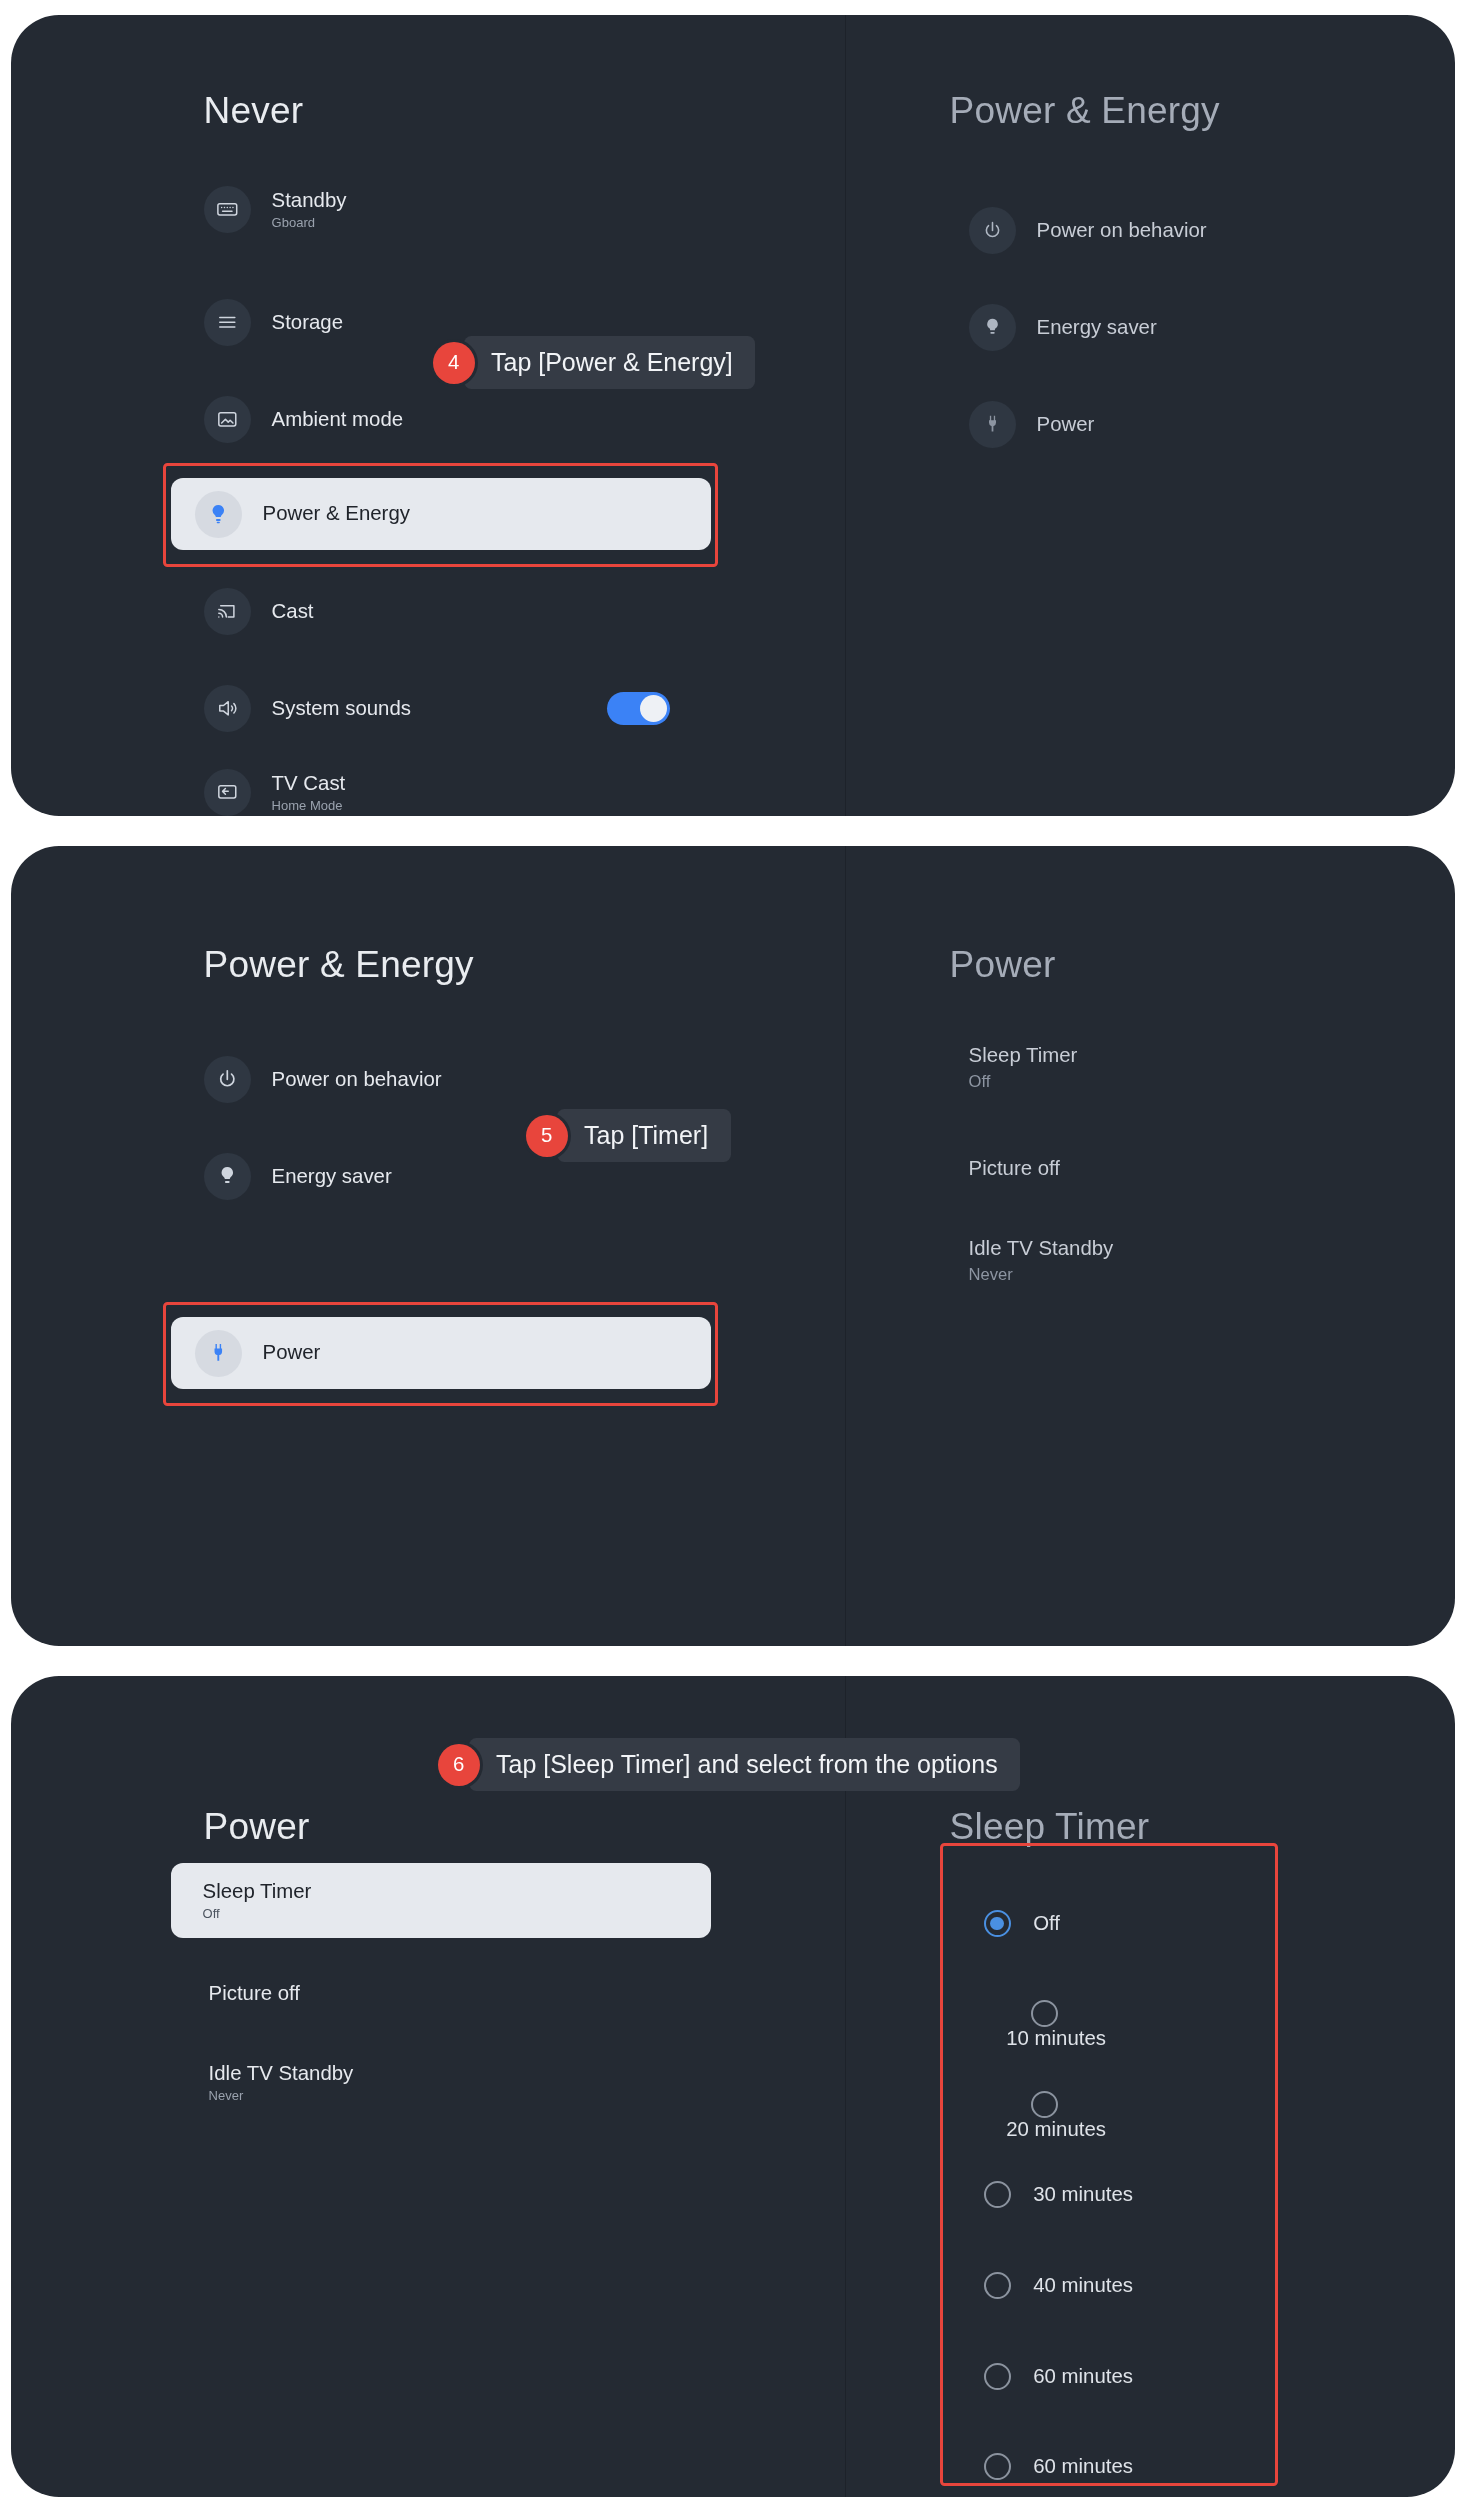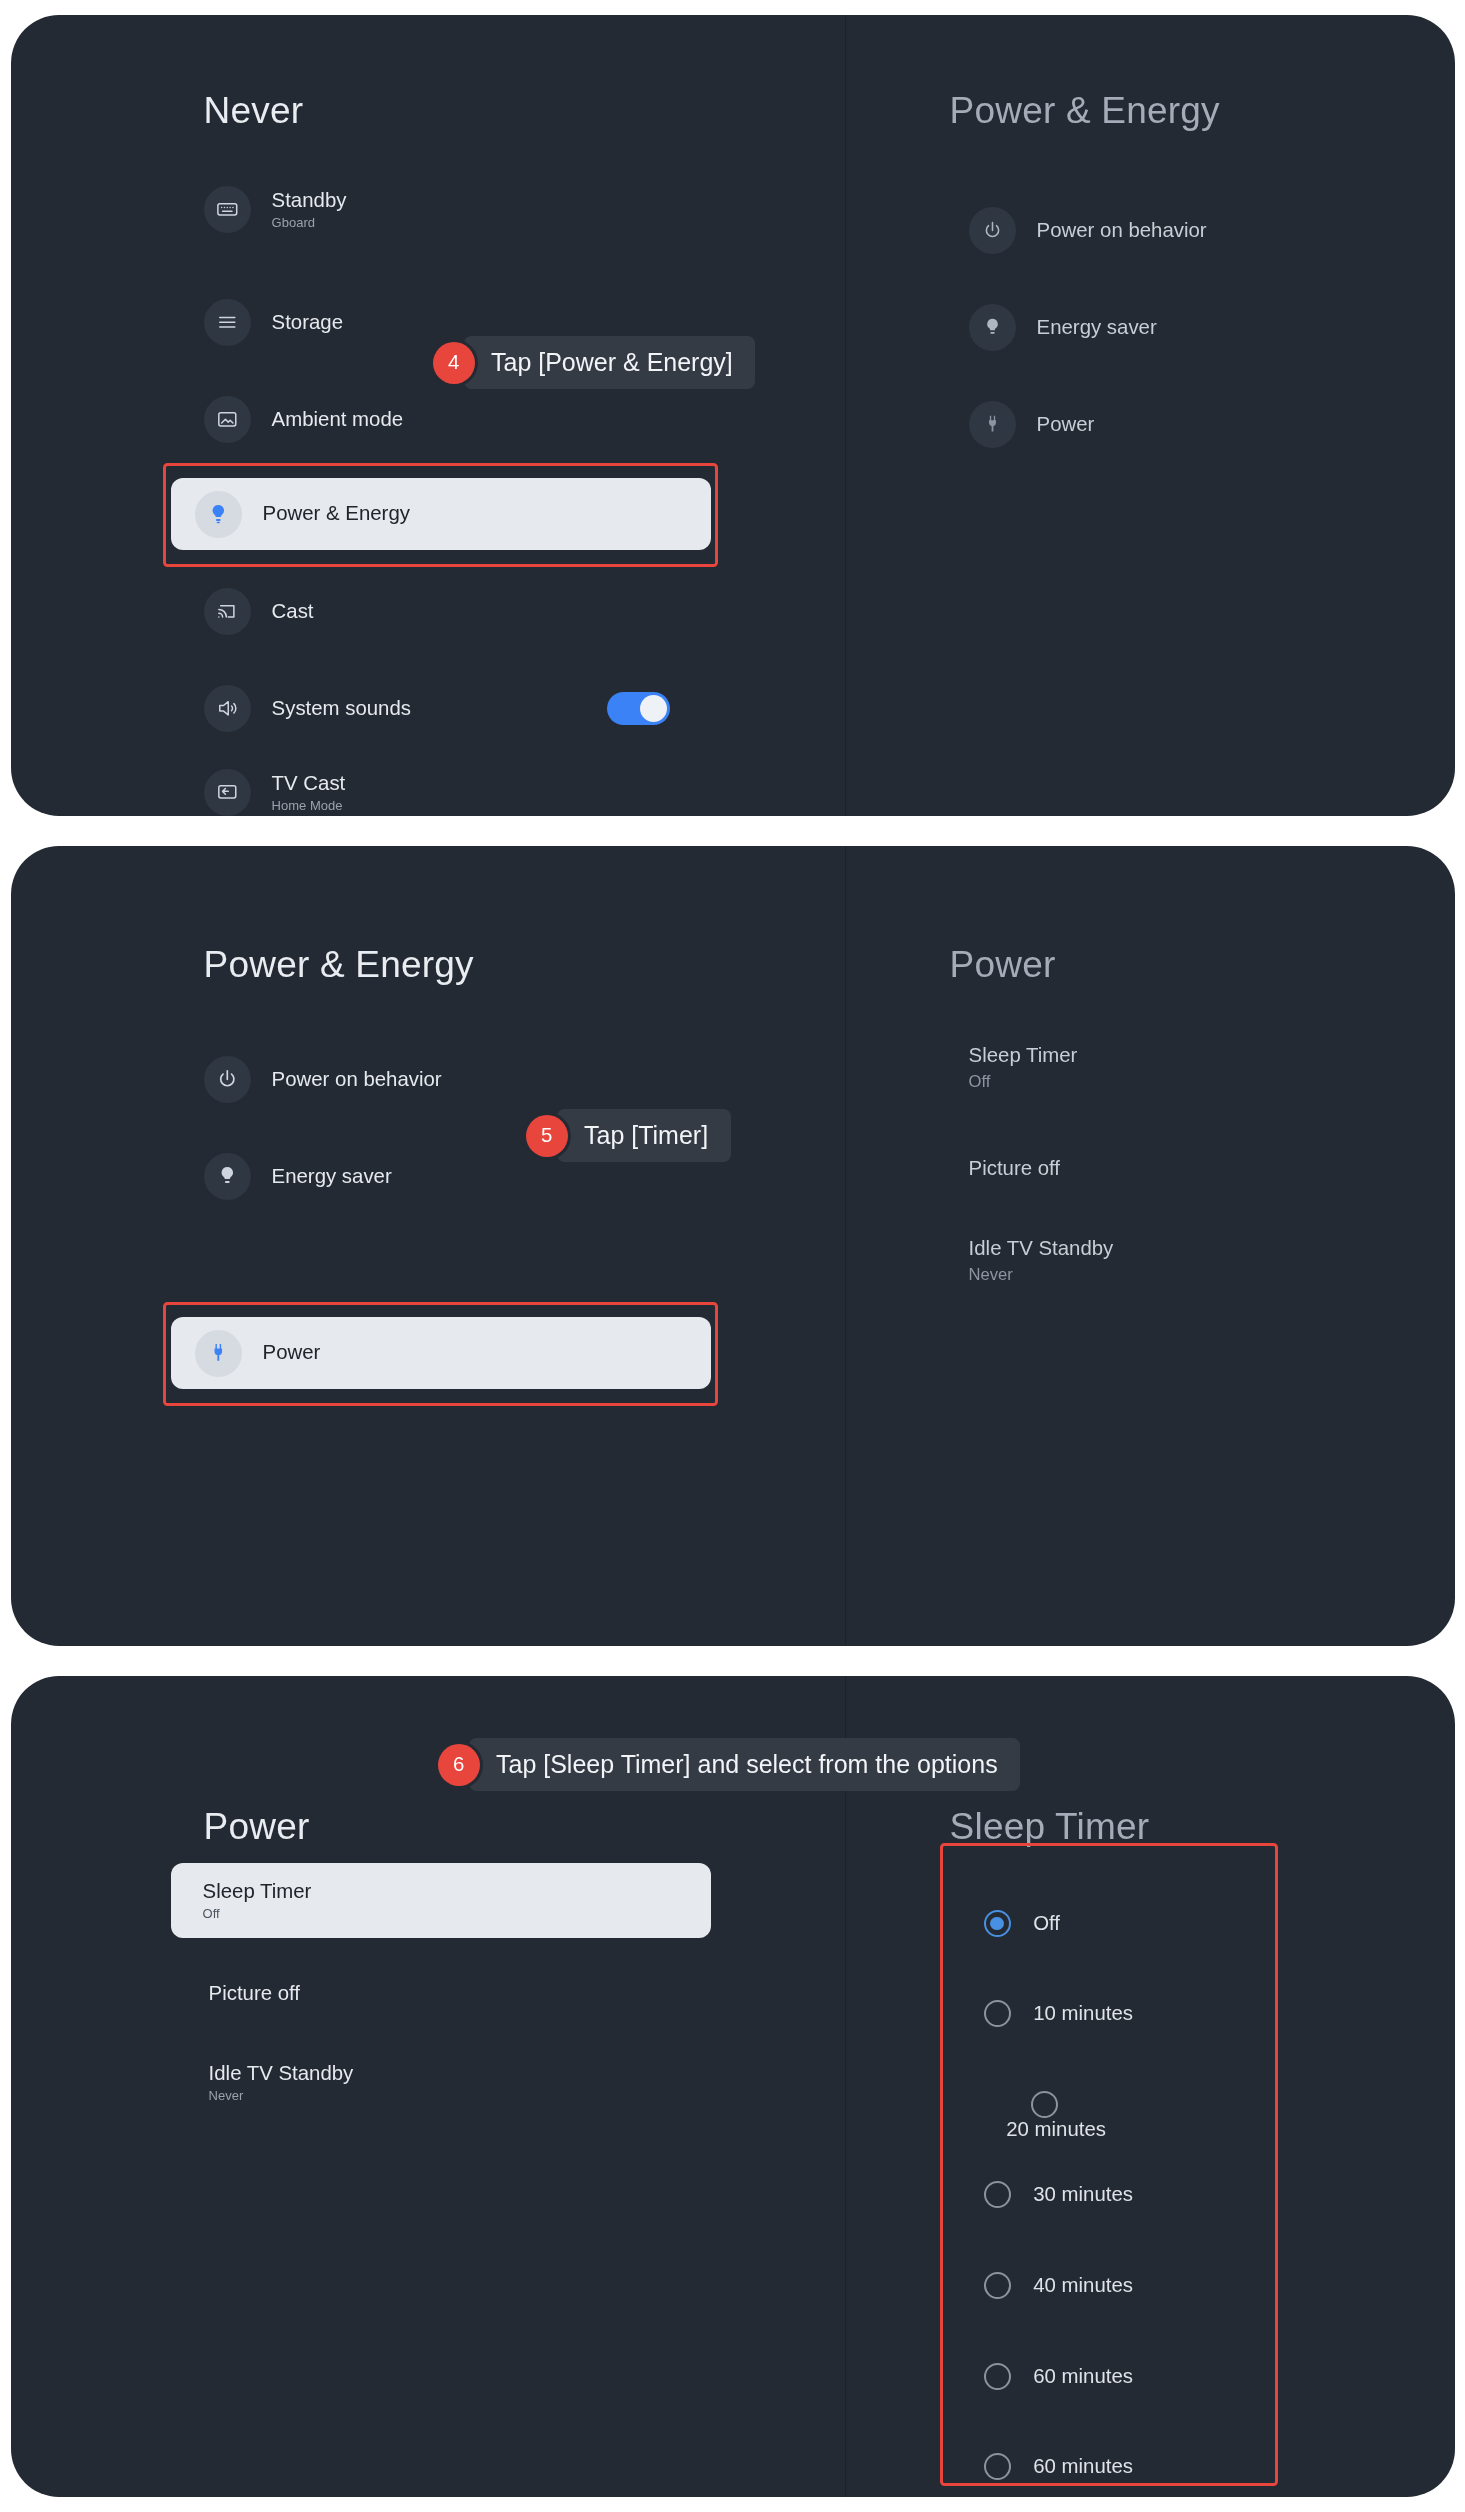--- a/index.html
+++ b/index.html
@@ -407,21 +407,21 @@
   </div>
   <div style="position:absolute; left:198px; top:385px;">
     <div class="row-title">Idle TV Standby</div>
     <div class="row-sub">Never</div>
   </div>
 
   <div class="radio-row" style="left:973px; top:1900px; top:234px;">
     <div class="radio on"></div>
     <div class="radio-label">Off</div>
   </div>
-  <div class="radio-row" style="left:973px; top:324px;">
+  <div class="radio-row" style="left:973px; top:324px;flex-direction:column;">
     <div class="radio"></div>
     <div class="radio-label">10 minutes</div>
   </div>
   <div class="radio-row" style="left:973px; top:415px;flex-direction:column;">
     <div class="radio"></div>
     <div class="radio-label">20 minutes</div>
   </div>
   <div class="radio-row" style="left:973px; top:505px;">
     <div class="radio"></div>
     <div class="radio-label">30 minutes</div>

